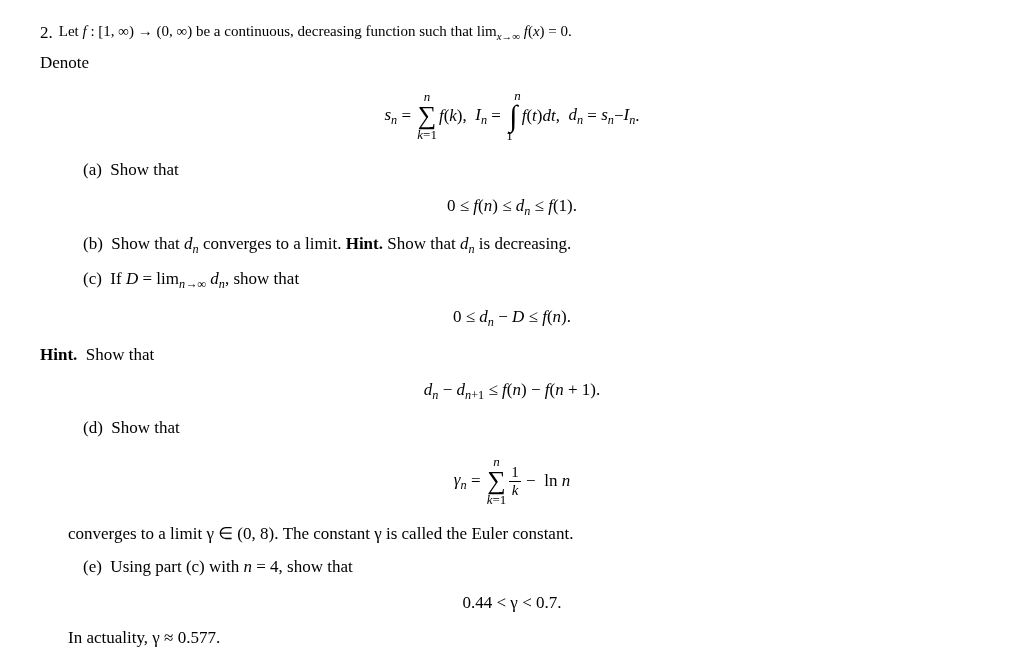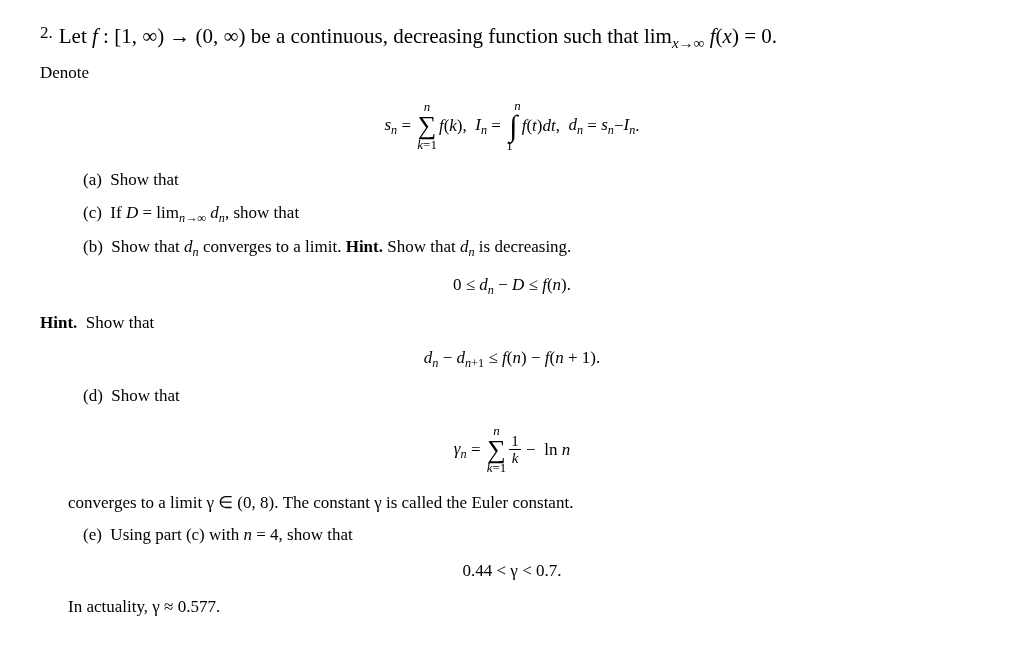--- a/index.html
+++ b/index.html
@@ -30,21 +30,21 @@
       margin-bottom: 4px;
     }
 
     .problem-number {
       font-size: 17px;
       flex-shrink: 0;
       margin-top: 0;
     }
 
     .problem-text {
-      font-size: 21px;
+      font-size: 15px;
       line-height: 1.55;
     }
 
     .denote-line {
       margin-top: 2px;
       margin-bottom: 2px;
     }
 
     .math-display {
       text-align: center;
@@ -205,30 +205,33 @@
       <i>f</i>(<i>t</i>) <i>dt</i>,&nbsp;&nbsp;
       <i>d<sub>n</sub></i>
       &nbsp;=&nbsp;
       <i>s<sub>n</sub></i> − <i>I<sub>n</sub></i>.
     </span>
   </div>
 
   <div class="part">
     <span>(a)&nbsp; Show that</span>
   </div>
+  <div class="math-display">
+    0 ≤ <i>f</i>(<i>n</i>) ≤ <i>d<sub>n</sub></i> ≤ <i>f</i>(1).
+  </div>
+
+  <div class="part">
+    <span>
+      (b)&nbsp; Show that <i>d<sub>n</sub></i> converges to a limit. <span class="bold">Hint.</span> Show that <i>d<sub>n</sub></i> is decreasing.
+    </span>
+  </div>
 
   <div class="part">
     <span>
       (c)&nbsp; If <i>D</i> = lim<sub><i>n</i>→∞</sub> <i>d<sub>n</sub></i>, show that
-    </span>
-  </div>
-
-  <div class="part">
-    <span>
-      (b)&nbsp; Show that <i>d<sub>n</sub></i> converges to a limit. <span class="bold">Hint.</span> Show that <i>d<sub>n</sub></i> is decreasing.
     </span>
   </div>
   <div class="math-display">
     0 ≤ <i>d<sub>n</sub></i> − <i>D</i> ≤ <i>f</i>(<i>n</i>).
   </div>
 
   <div class="hint-indent">
     <span class="bold">Hint.</span>&nbsp; Show that
   </div>
   <div class="math-display">

